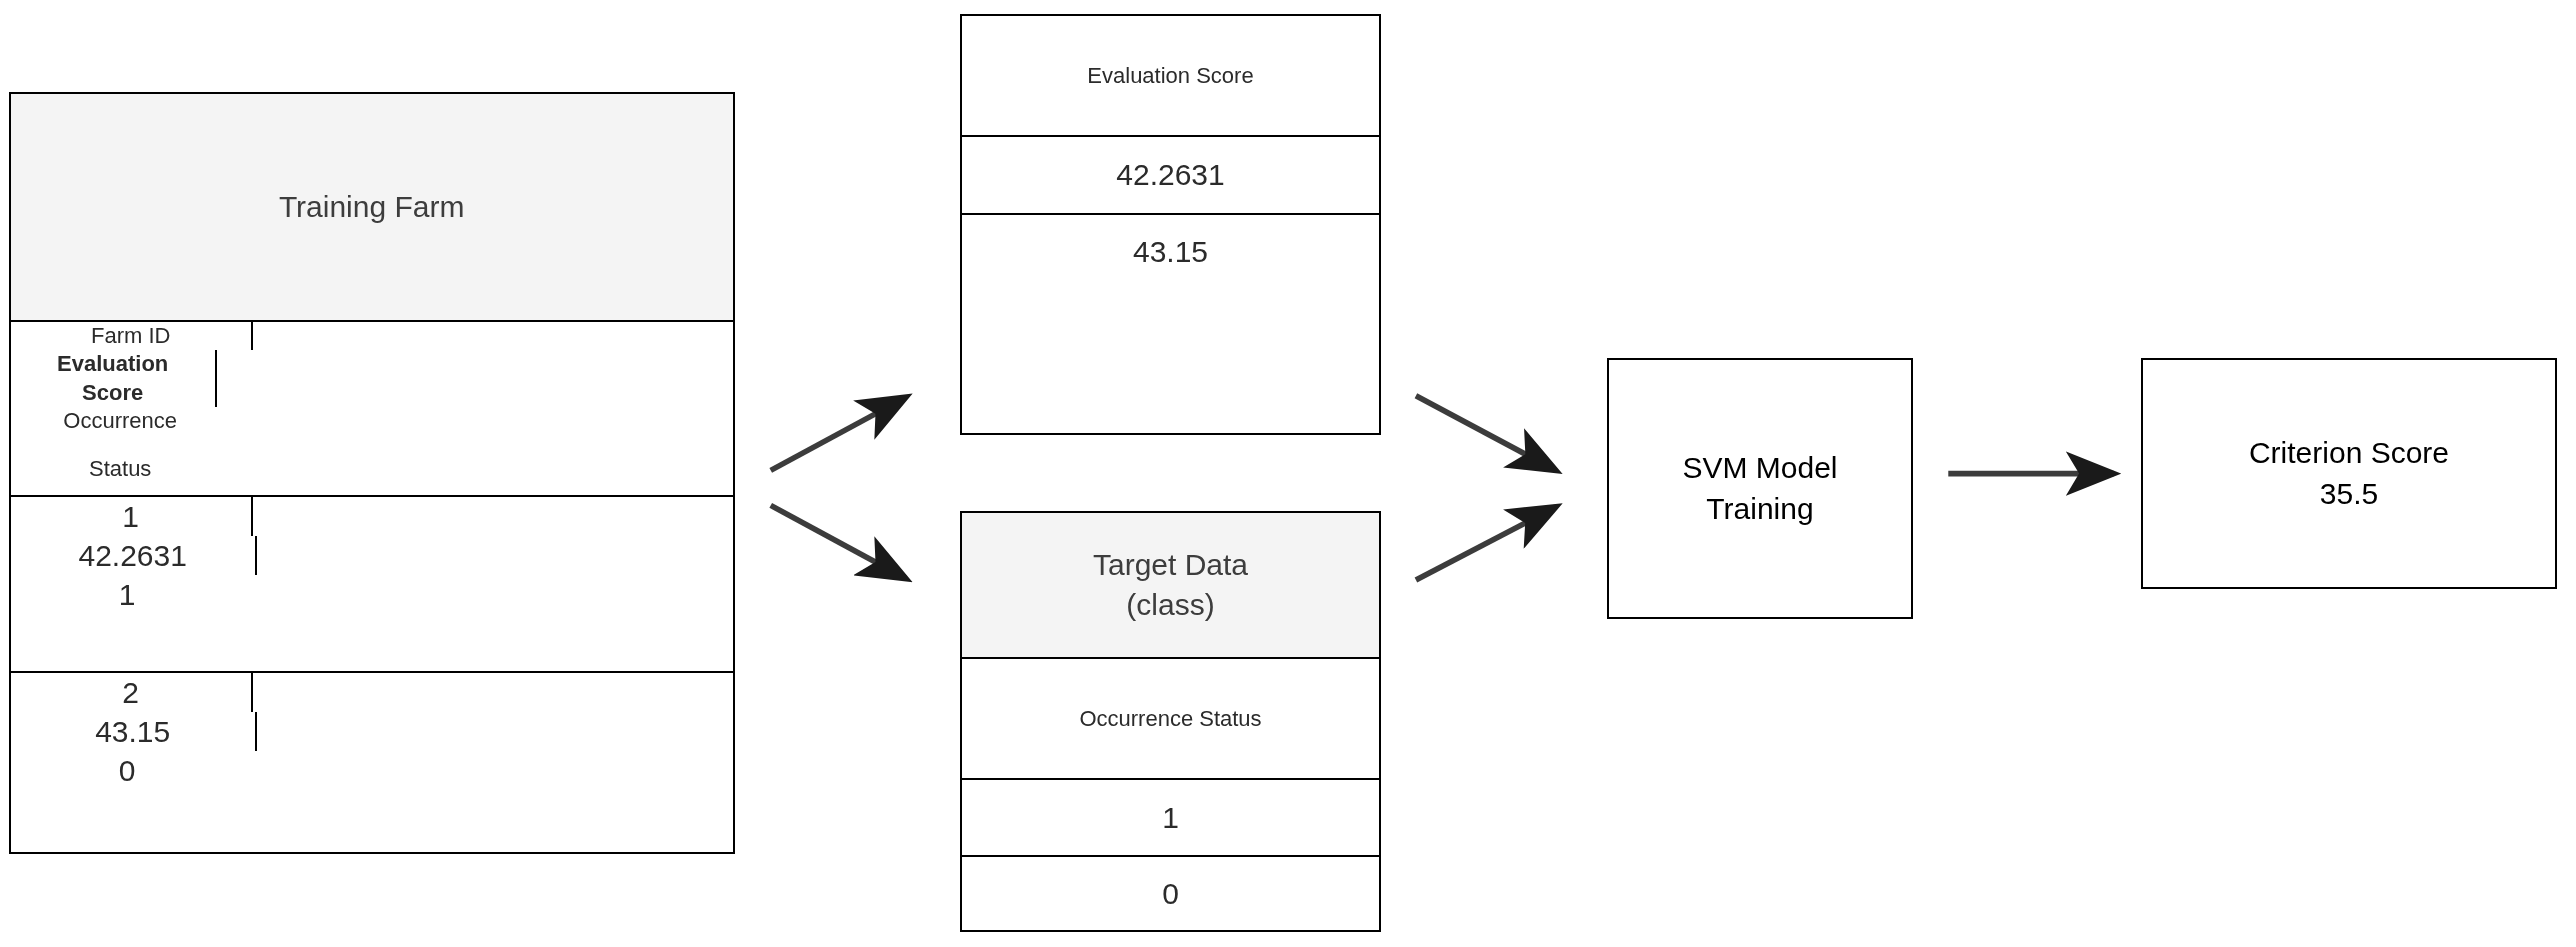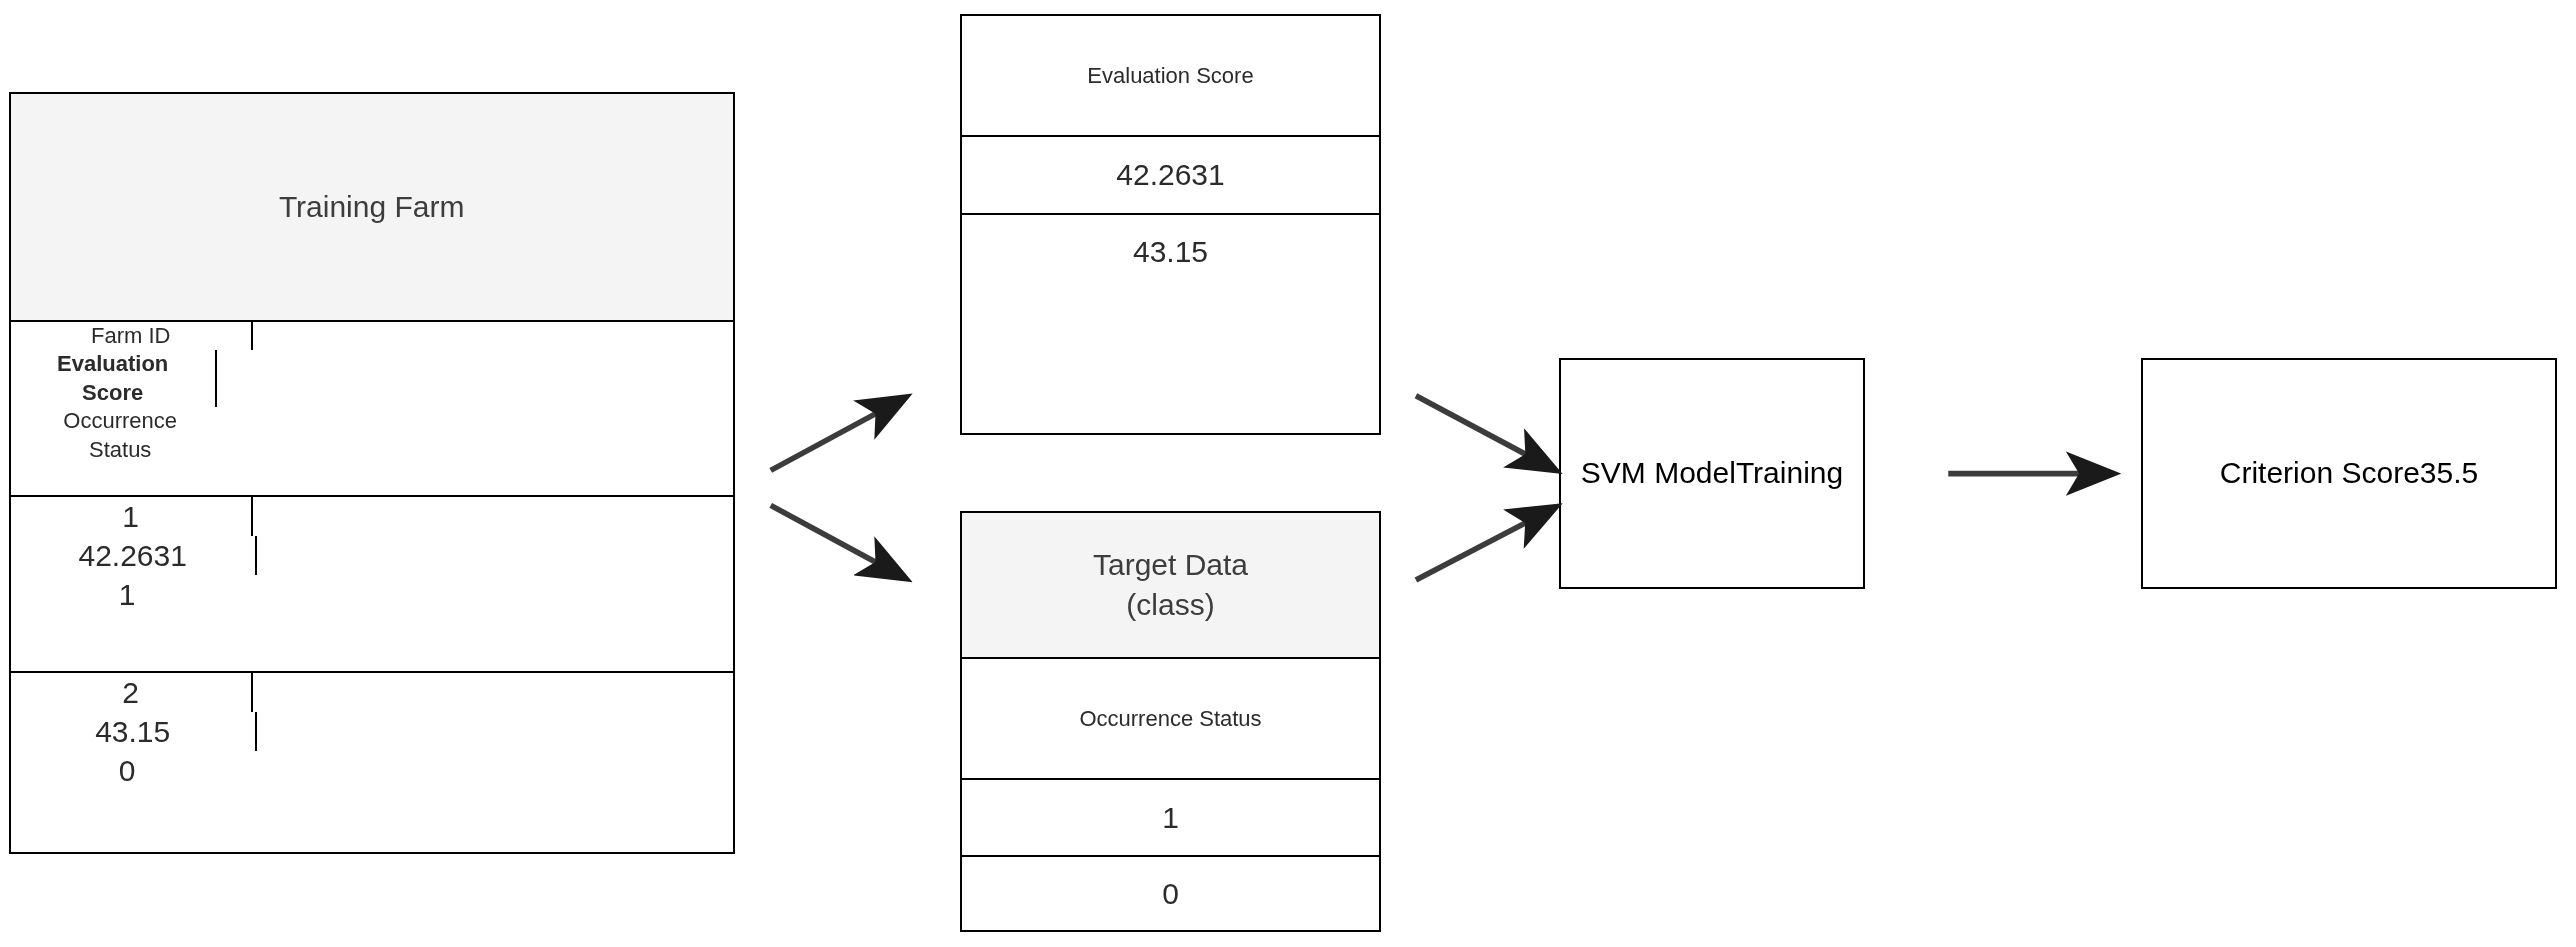--- a/index.html
+++ b/index.html
@@ -126,21 +126,21 @@
     <div class="tdata-title fs-title" style="height:226px;">Training Farm</div>
 
     <div class="tdata-row" style="height:176px;">
       <div class="tdata-cell fs-head" style="width:242px;">
         <span>Farm ID</span>
       </div>
       <div class="tdata-cell fs-head" style="width:206px; flex-direction:column;font-weight:bold;">
         <span>Evaluation</span>
         <span>Score</span>
       </div>
-      <div class="tdata-cell fs-head last" style="width:219px; flex-direction:column;">
+      <div class="tdata-cell fs-head last" style="width:219px; flex-direction:column;gap:19px;">
         <span>Occurrence</span>
         <span>Status</span>
       </div>
     </div>
 
     <div class="tdata-row" style="height:176px;">
       <div class="tdata-cell fs-cell" style="width:242px;">1</div>
       <div class="tdata-cell fs-cell" style="width:246px;">42.2631</div>
       <div class="tdata-cell fs-cell last" style="width:233px;">1</div>
     </div>
@@ -161,26 +161,26 @@
   <div class="stack" style="left:960px; top:511px; width:421px; height:421px;">
     <div class="stack-header fs-boxlbl" style="height:145px; flex-direction:column;">
       <span>Target Data</span>
       <span>(class)</span>
     </div>
     <div class="stack-row fs-head" style="height:121px;">Occurrence Status</div>
     <div class="stack-row fs-cell" style="height:78px;">1</div>
     <div class="stack-row fs-cell last" style="height:73px;">0</div>
   </div>
 
-  <div class="box plain fs-boxlbl" style="left:1559px; top:358px; width:306px; height:231px; flex-direction:row;">
+  <div class="box plain fs-boxlbl" style="left:1607px; top:358px; width:306px; height:261px; flex-direction:column;">
     <span>SVM Model</span>
     <span>Training</span>
   </div>
 
-  <div class="box plain fs-boxlbl" style="left:2141px; top:358px; width:416px; height:231px; flex-direction:row;align-items:center;">
+  <div class="box plain fs-boxlbl" style="left:2141px; top:358px; width:416px; height:231px; flex-direction:column;align-items:center;">
     <span>Criterion Score</span>
     <span>35.5</span>
   </div>
 
   <svg class="arrow-layer" viewBox="0 0 3242 1193" width="2576" height="948" xmlns="http://www.w3.org/2000/svg">
     <defs>
       <marker id="ah" markerWidth="10" markerHeight="8" refX="8.6" refY="4" orient="auto" markerUnits="strokeWidth">
         <path d="M0,0 L10,4 L0,8 L2.4,4 Z" fill="#1a1a1a"></path>
       </marker>
     </defs>

